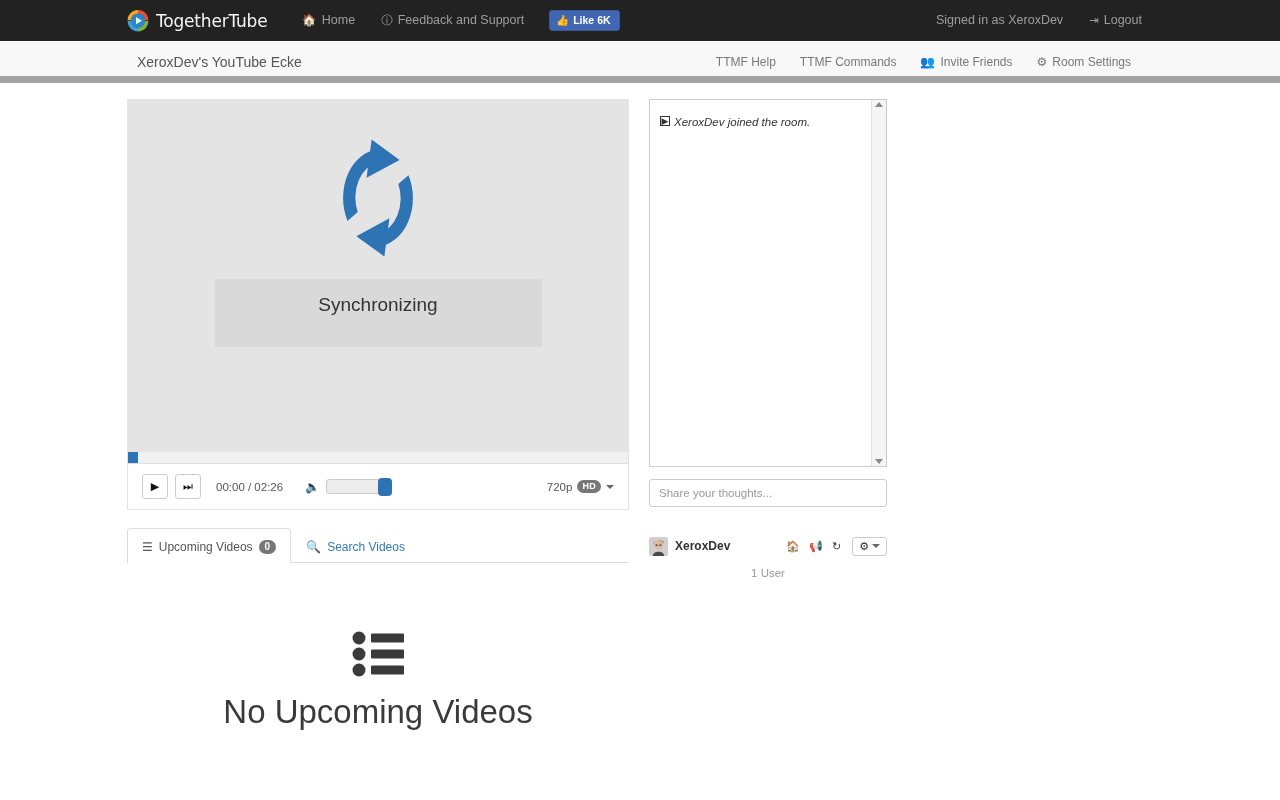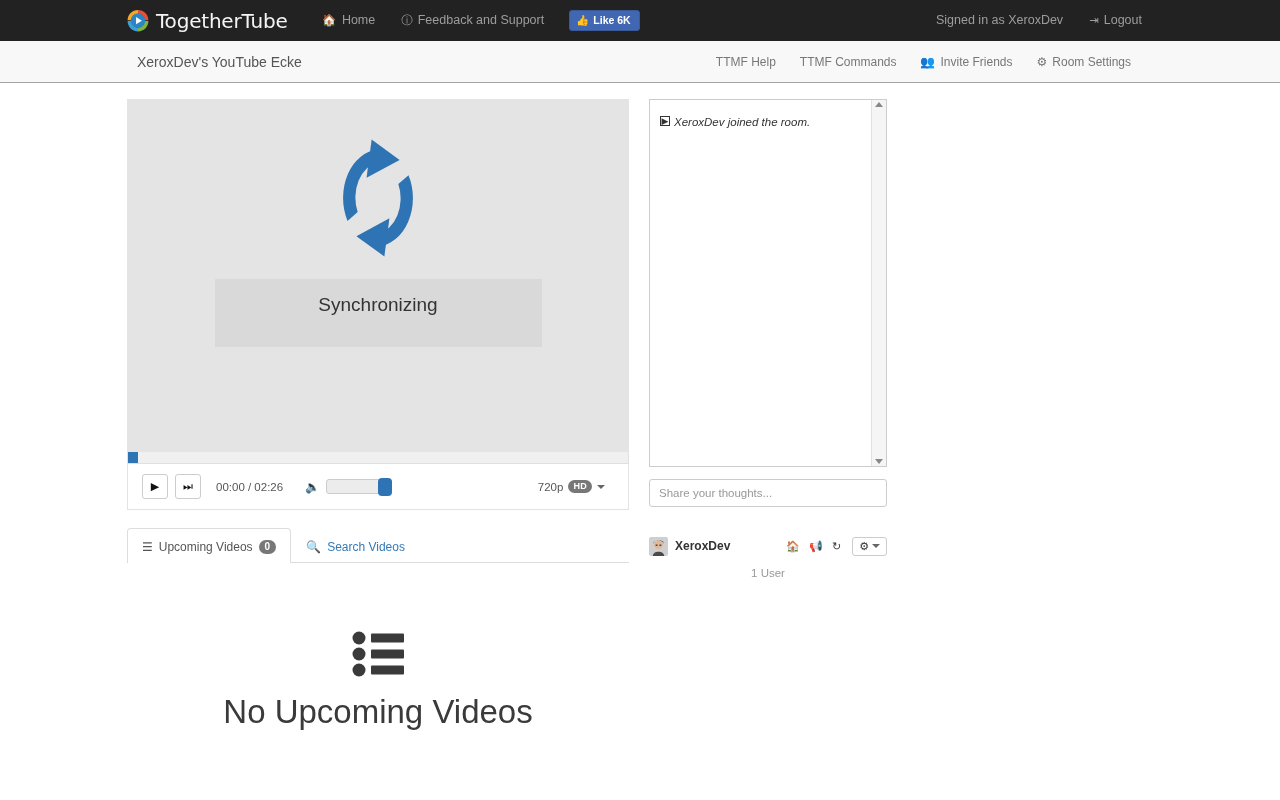--- a/index.html
+++ b/index.html
@@ -32,21 +32,21 @@
   .brand {
     display: flex;
     align-items: center;
     gap: 5px;
     text-decoration: none;
     margin-right: 22px;
   }
   .brand-logo { width: 26px; height: 26px; display:block; }
   .brand-text {
     color: #f5f5f5;
-    font-size: 20px;
+    font-size: 17px;
     letter-spacing: -0.2px;
     white-space: nowrap;
     font-family: "DejaVu Sans", sans-serif;
   }
   .nav-link {
     color: #9d9d9d;
     text-decoration: none;
     font-size: 12.5px;
     padding: 0 13px;
     line-height: 41px;
@@ -83,21 +83,21 @@
     font-size: 12.5px;
     padding: 0 13px;
     line-height: 41px;
     white-space: nowrap;
   }
 
   
   .roombar {
     height: 42px;
     background: #f8f8f8;
-    border-bottom: 1px solid #a3a3a3;
+    border-bottom: 7px solid #a3a3a3;
   }
   .roombar-inner {
     width: 1030px;
     margin: 0 auto;
     height: 41px;
     display: flex;
     align-items: center;
     justify-content: space-between;
     padding: 0 12px;
   }
@@ -236,21 +236,21 @@
   .vol-knob {
     position: absolute;
     right: -1px; top: -2px;
     width: 14px;
     height: 18px;
     background: #2e74b5;
     border-radius: 4px;
   }
   .quality {
     position: absolute;
-    right: 23px;
+    right: 14px;
     display: flex;
     align-items: center;
     gap: 5px;
     cursor: pointer;
     font-size: 11.5px;
     color: #555;
   }
   .hd-badge {
     background: #777;
     color: #fff;

